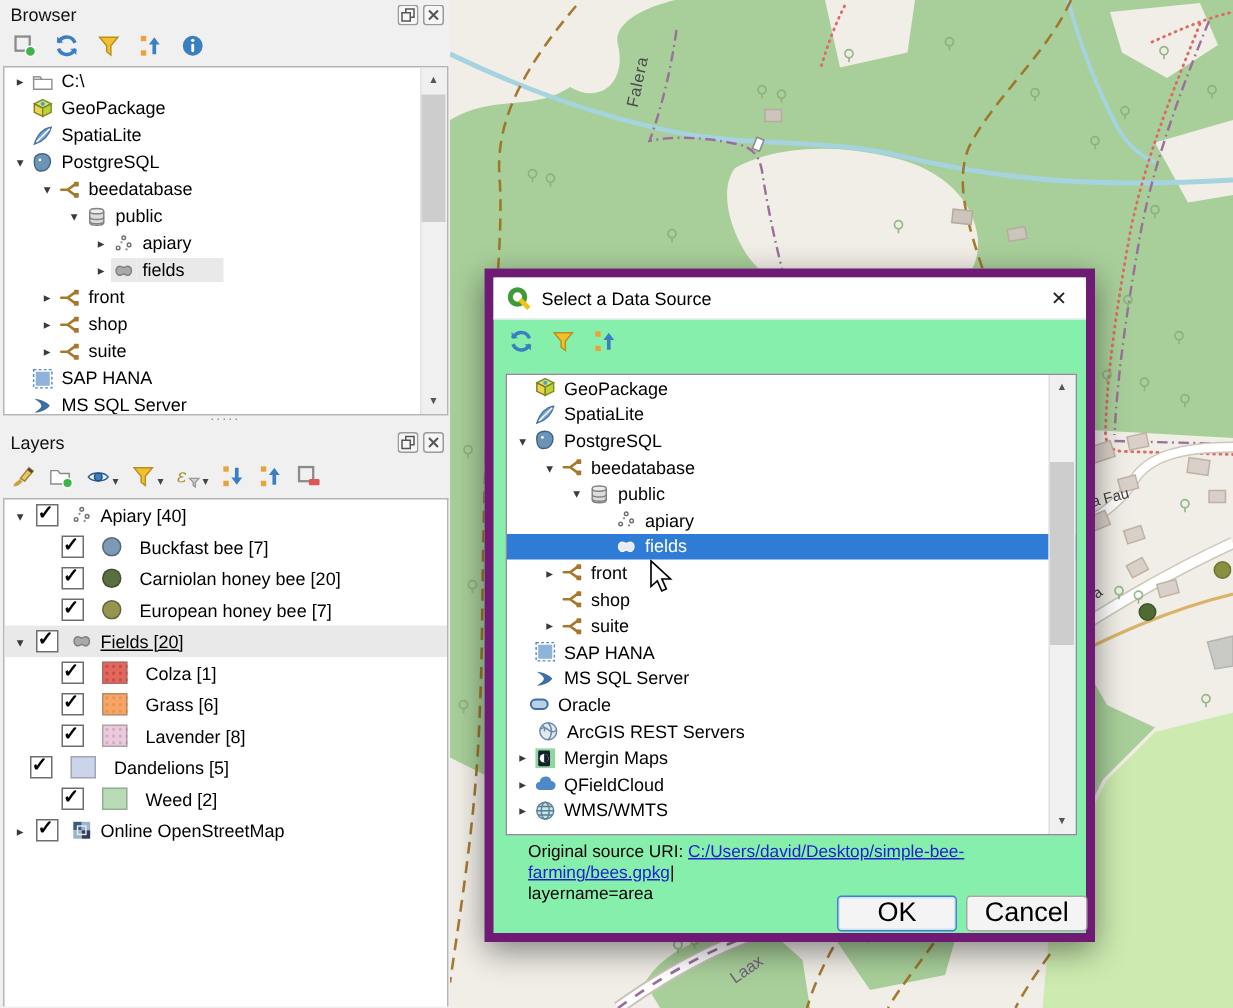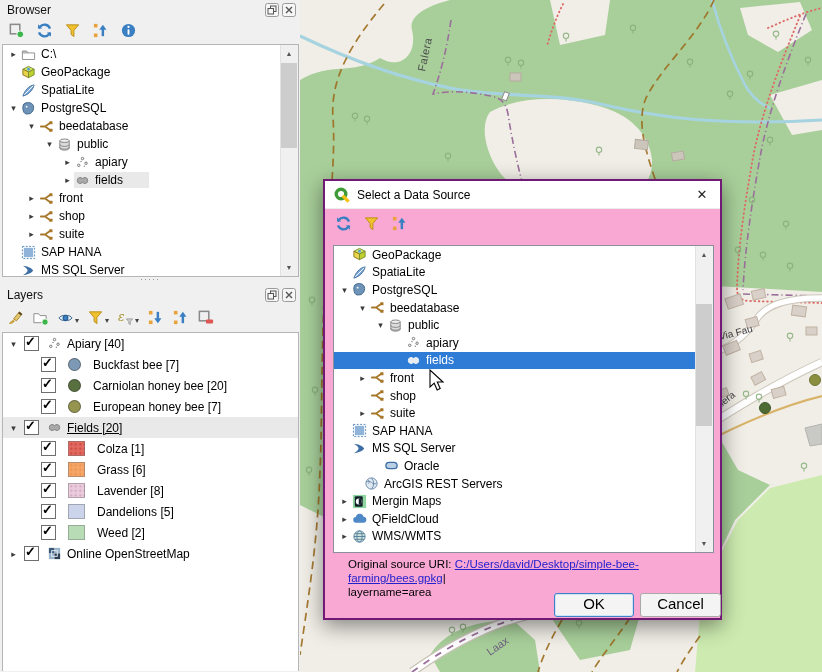--- a/index.html
+++ b/index.html
@@ -47,33 +47,33 @@
   .thumb{position:absolute;left:0;width:16px;background:#cdcdcd;}
 
   .split{position:absolute;left:0;top:276px;width:300px;height:9px;text-align:center;color:#8a8a8a;font-size:9px;letter-spacing:1px;line-height:7px;}
   .split::after{content:"·····";}
 
   
   #map{position:absolute;left:300px;top:0;width:522px;height:672px;}
   #map svg{display:block;}
 
   
-  #dlg{position:absolute;left:323px;top:179px;width:395px;height:437px;background:#f9a8d4;
-       border:2px solid #701a75;box-shadow:0 6px 20px rgba(0,0,0,.45);z-index:20;}
+  #dlg{position:absolute;left:323px;top:179px;width:395px;height:437px;background:#86efac;
+       border:6px solid #701a75;box-shadow:0 6px 20px rgba(0,0,0,.45);z-index:20;}
   .dtitle{height:27px;background:#fff;display:flex;align-items:center;padding:0 9px;border-bottom:1px solid #ececec;}
   .dtitle .t{margin-left:7px;}
   .dlogo svg{width:16px;height:16px;display:block;}
   .dclose{margin-left:auto;font-size:13px;color:#222;width:18px;text-align:center;}
   .dtoolbar{position:absolute;left:10px;top:34px;display:flex;gap:11px;}
   #dtree{left:8px;top:64px;width:379px;height:306px;border:1px solid #8a909a;}
   #dtree .trow{height:17.6px;}
   .duri{position:absolute;left:23px;top:376px;width:380px;font-size:11.5px;line-height:14px;}
   .lnk{color:#2222cc;text-decoration:underline;}
   .btn{position:absolute;top:412px;height:22px;background:#f4f4f4;border:1px solid #a9a9a9;border-radius:3px;
-       text-align:center;line-height:20px;font-size:15px;}
+       text-align:center;line-height:20px;font-size:18px;}
   #okbtn{left:229px;width:78px;border:1px solid #3c82c8;box-shadow:inset 0 0 0 1px #cfe3f5;}
   #cancelbtn{left:315px;width:79px;}
   #cursor{position:absolute;left:103px;top:188px;z-index:30;}
 </style>
 </head>
 <body>
 
 <div id="stage">
 
   <div id="map">
@@ -515,21 +515,21 @@
           <span class="cb c"></span>
           <span class="mk rect" style="background: radial-gradient(rgb(234, 148, 80) 1.1px, transparent 1.2px) 0% 0% / 4.5px 4.5px rgb(245, 165, 103);"></span>
           <span class="lbl">Grass [6]</span>
         </div>
         <div class="lrow" style="padding-left: 21px;">
           <span class="arr"></span>
           <span class="cb c"></span>
           <span class="mk rect" style="background: radial-gradient(rgb(216, 169, 198) 1.1px, transparent 1.2px) 0% 0% / 4.5px 4.5px rgb(233, 203, 220);"></span>
           <span class="lbl">Lavender [8]</span>
         </div>
-        <div class="lrow" style="padding-left: 21px;">
+        <div class="lrow" style="">
           <span class="arr"></span>
           <span class="cb c"></span>
           <span class="mk rect" style="background: rgb(204, 212, 236);"></span>
           <span class="lbl">Dandelions [5]</span>
         </div>
         <div class="lrow" style="padding-left: 21px;">
           <span class="arr"></span>
           <span class="cb c"></span>
           <span class="mk rect" style="background: rgb(184, 221, 182);"></span>
           <span class="lbl">Weed [2]</span>
@@ -712,30 +712,30 @@
         </div>
         <div class="trow" style="padding-left: 4px;">
           <span class="arr"></span>
           <span class="ico">
             <svg viewBox="0 0 16 16">
               <path d="M2 3c4 .2 9 2.2 11 5-2 3-7 4.8-11 5 3-2 5-3.4 5-5S5 5 2 3z" fill="#3c6ea5"></path>
             </svg>
           </span>
           <span class="lbl">MS SQL Server</span>
         </div>
-        <div class="trow" style="padding-left: 16px; margin-left: 20px;">
+        <div class="trow" style="padding-left: 0;">
           <span class="arr"></span>
           <span class="ico">
             <svg viewBox="0 0 16 16">
               <rect x="2" y="4.6" width="12" height="6.8" rx="3.4" fill="#b9cfe4" stroke="#3c6ea5" stroke-width="1.4"></rect>
             </svg>
           </span>
           <span class="lbl">Oracle</span>
         </div>
-        <div class="trow" style="padding-left: 16px;">
+        <div class="trow" style="padding-left: 6px;">
           <span class="arr"></span>
           <span class="ico">
             <svg viewBox="0 0 16 16">
               <circle cx="8" cy="8" r="6" fill="#dfe9f2" stroke="#6a86a8"></circle>
               <path d="M2.5 6.5c2-1.5 4-1 5.5.5s4 2 5.5.5M8 2a9 9 0 010 12" fill="none" stroke="#6a86a8"></path>
               <path d="M4 4c1.5 1 2 2.5 1 4" fill="none" stroke="#6a86a8"></path>
             </svg>
           </span>
           <span class="lbl">ArcGIS REST Servers</span>
         </div>

